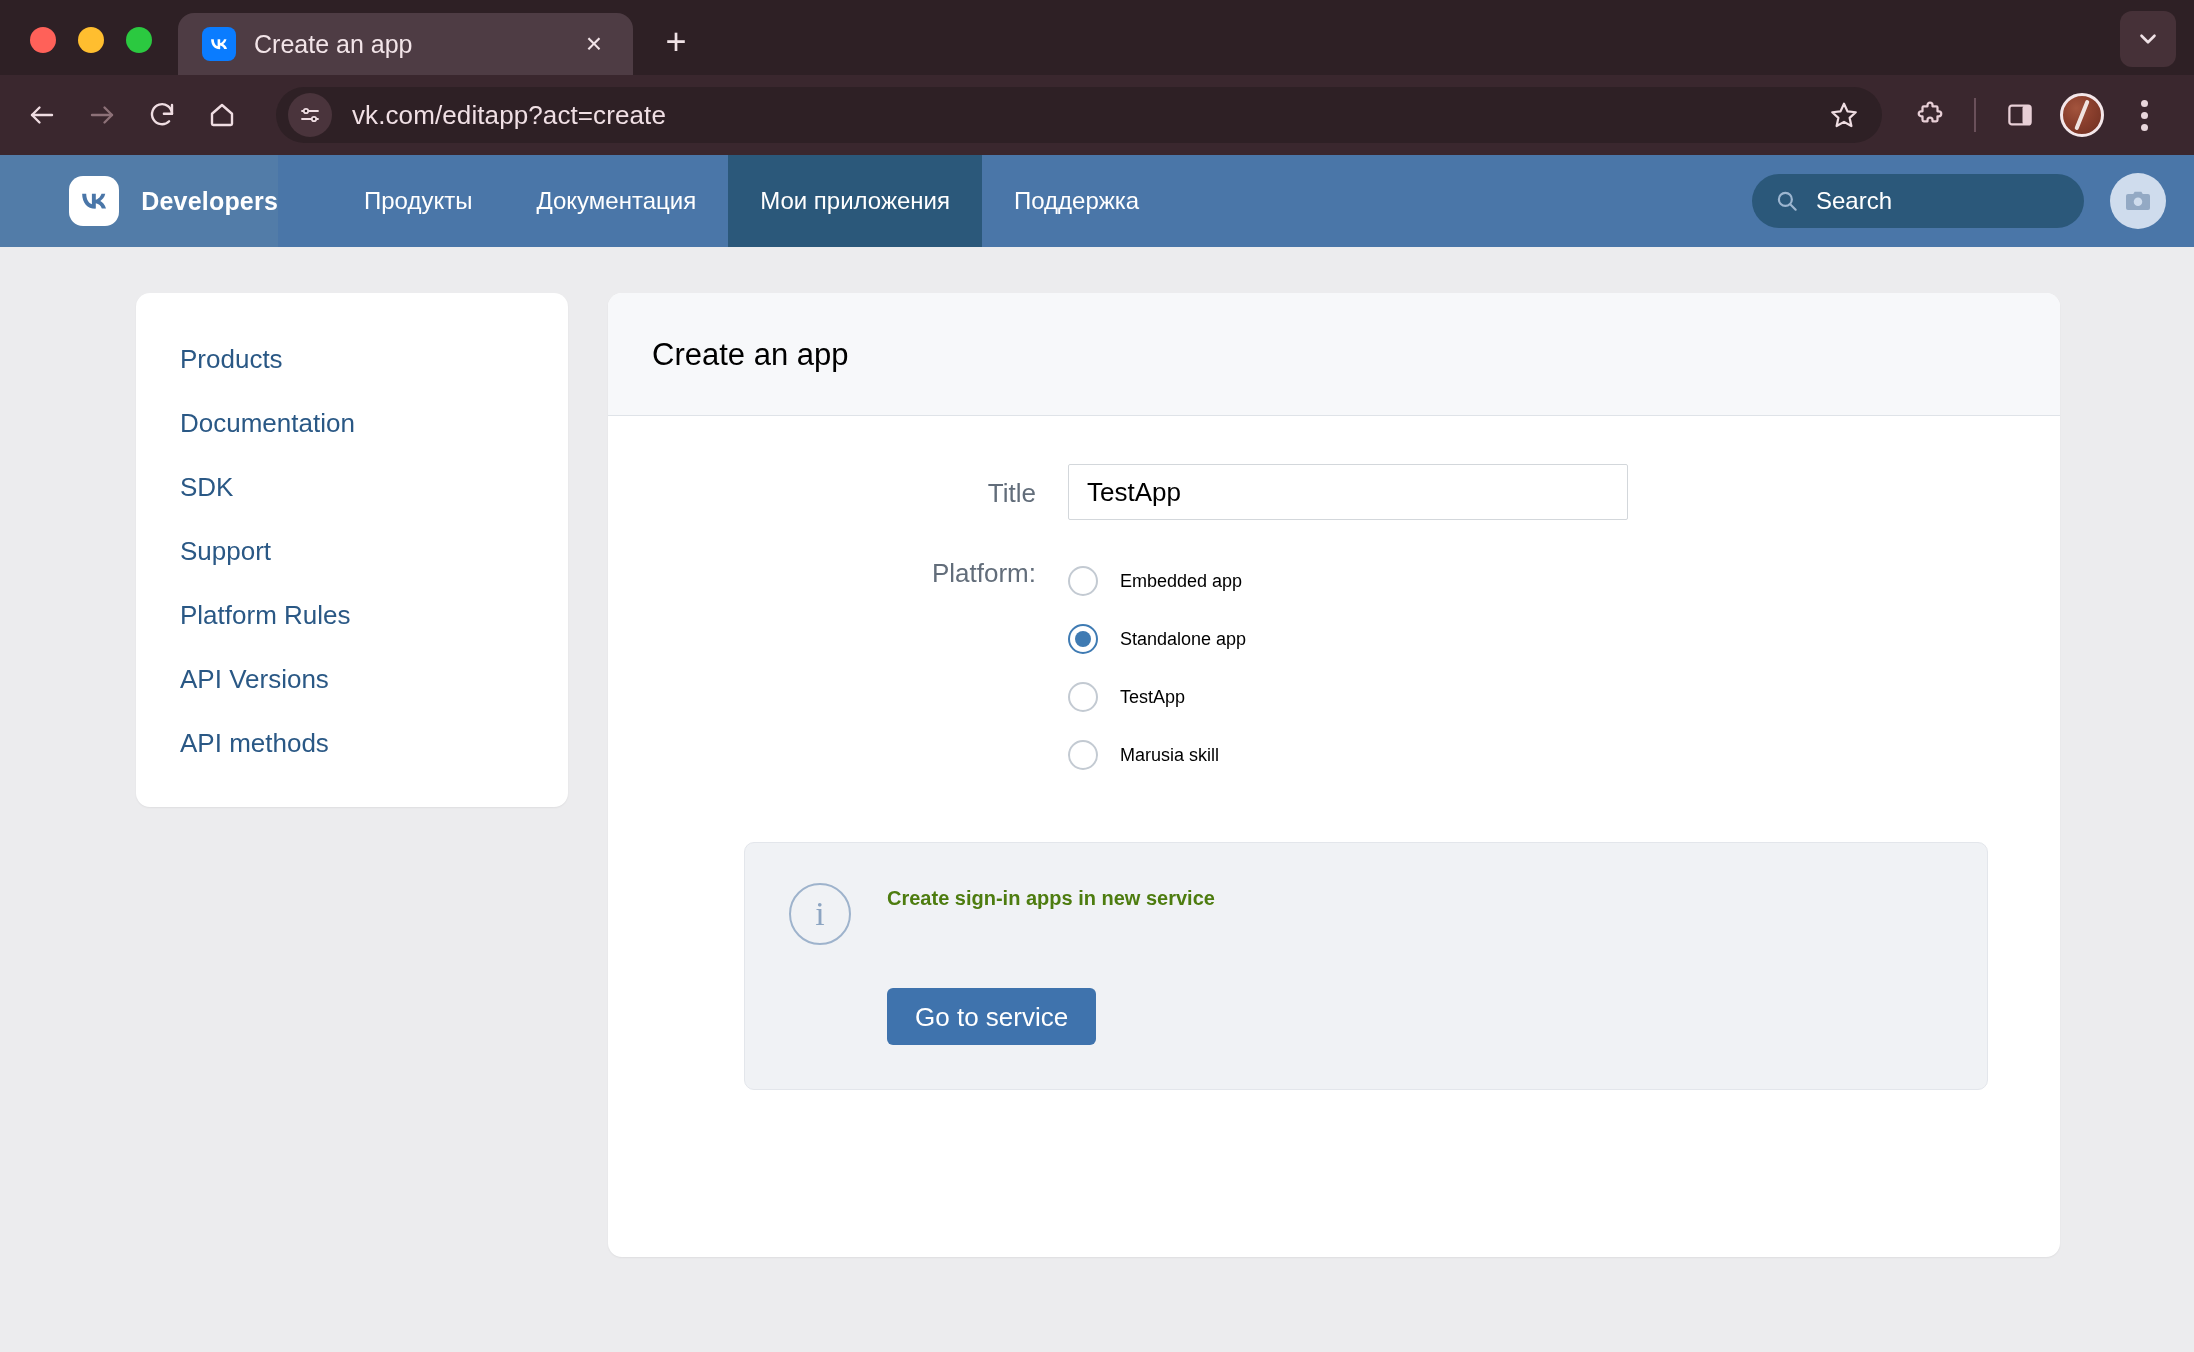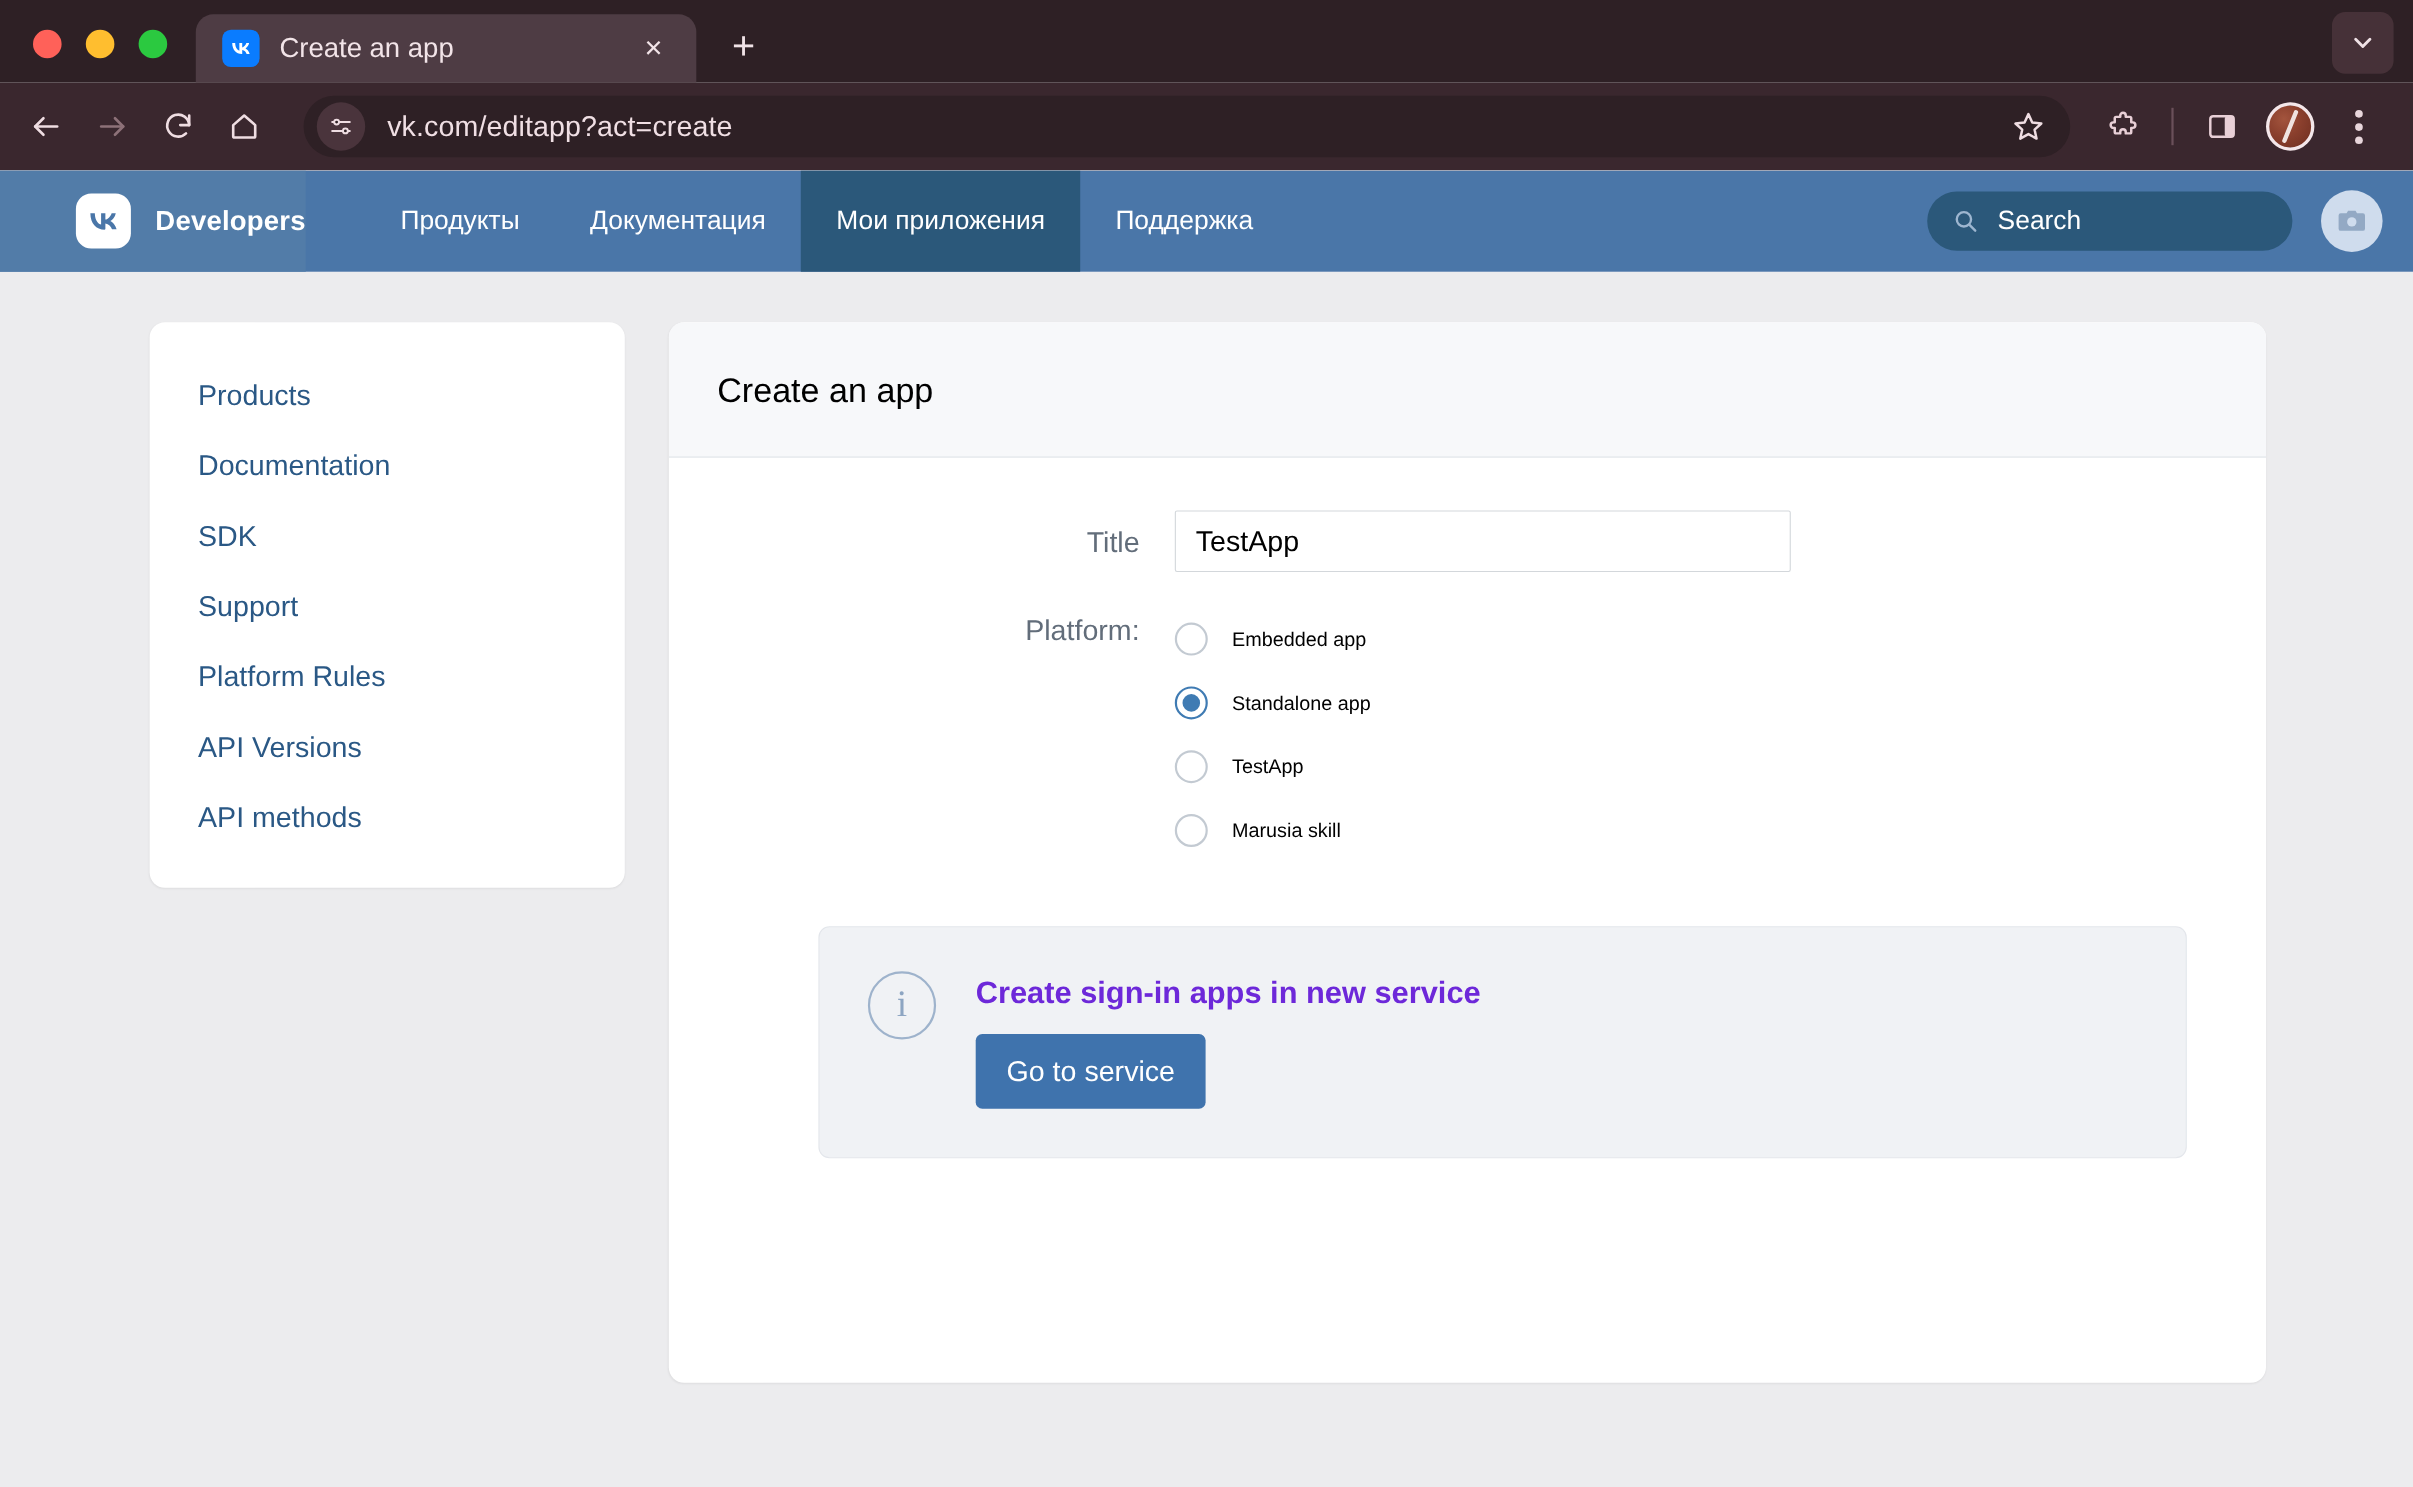--- a/index.html
+++ b/index.html
@@ -187,26 +187,26 @@
     margin: 58px 0 0 136px; width: 1244px; background: #f0f2f5;
     border: 1px solid #e3e6eb; border-radius: 10px; padding: 40px 44px 44px 44px;
     display: flex; gap: 36px;
   }
   .notice-icon {
     width: 62px; height: 62px; border-radius: 50%; border: 2px solid #9eb3cc;
     flex: none; display: flex; align-items: center; justify-content: center;
     color: #8da5c2; font-size: 34px; font-family: "Liberation Serif", serif;
   }
   .notice-body { flex: 1; padding-top: 4px; }
-  .notice-title { font-size: 28px; font-weight: bold; color: #6d28d9; margin-bottom: 21px; }
+  .notice-title { font-size: 20px; font-weight: bold; color: #4d7c0f; margin-bottom: 40px; }
   .notice-text { font-size: 26px; line-height: 1.45; color: #55606e; max-width: 980px; }
   .notice-text a { color: #2a5885; text-decoration: none; }
   .btn-primary {
-    display: inline-block; background: #3f73ad; color: #fff;
-    border: none; border-radius: 6px; padding: 0 28px; height: 68px; line-height: 58px;
+    margin-top: 38px; display: inline-block; background: #3f73ad; color: #fff;
+    border: none; border-radius: 6px; padding: 0 28px; height: 57px; line-height: 58px;
     font-size: 26px; font-family: "Liberation Sans", sans-serif; cursor: pointer;
   }
 </style>
 </head>
 <body>
 
 <div class="browser">
 
   <div class="tabstrip">
     <div class="traffic-lights">

